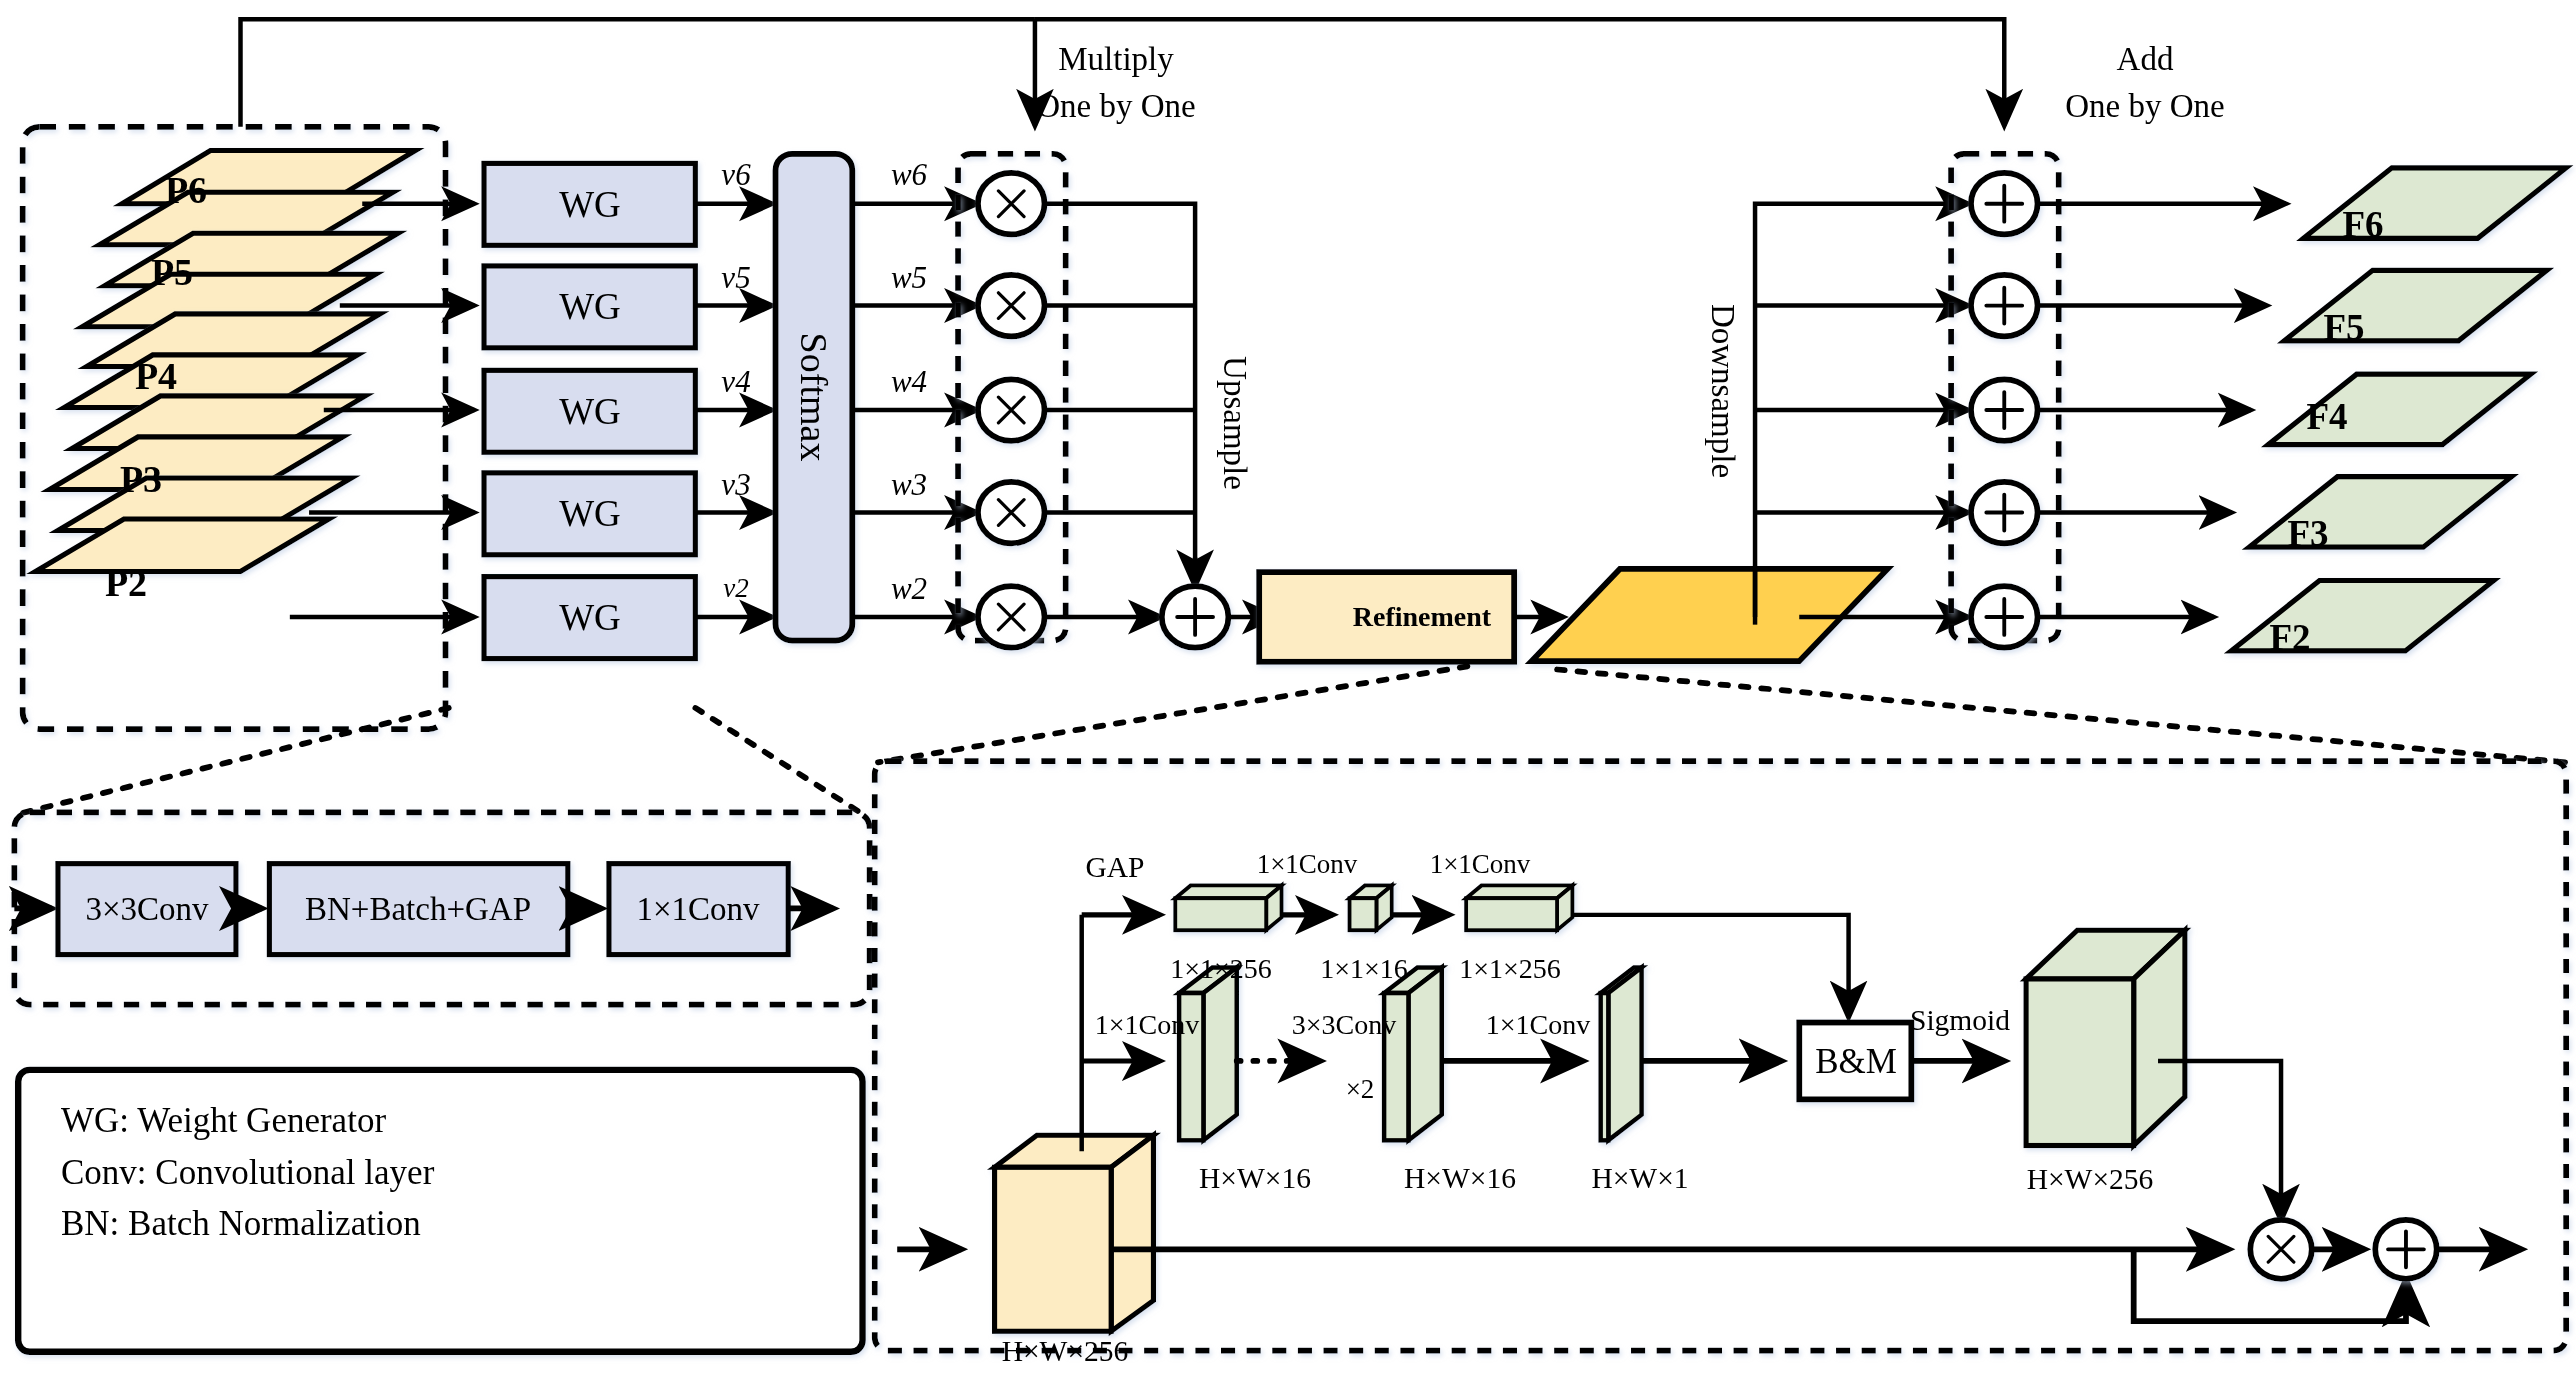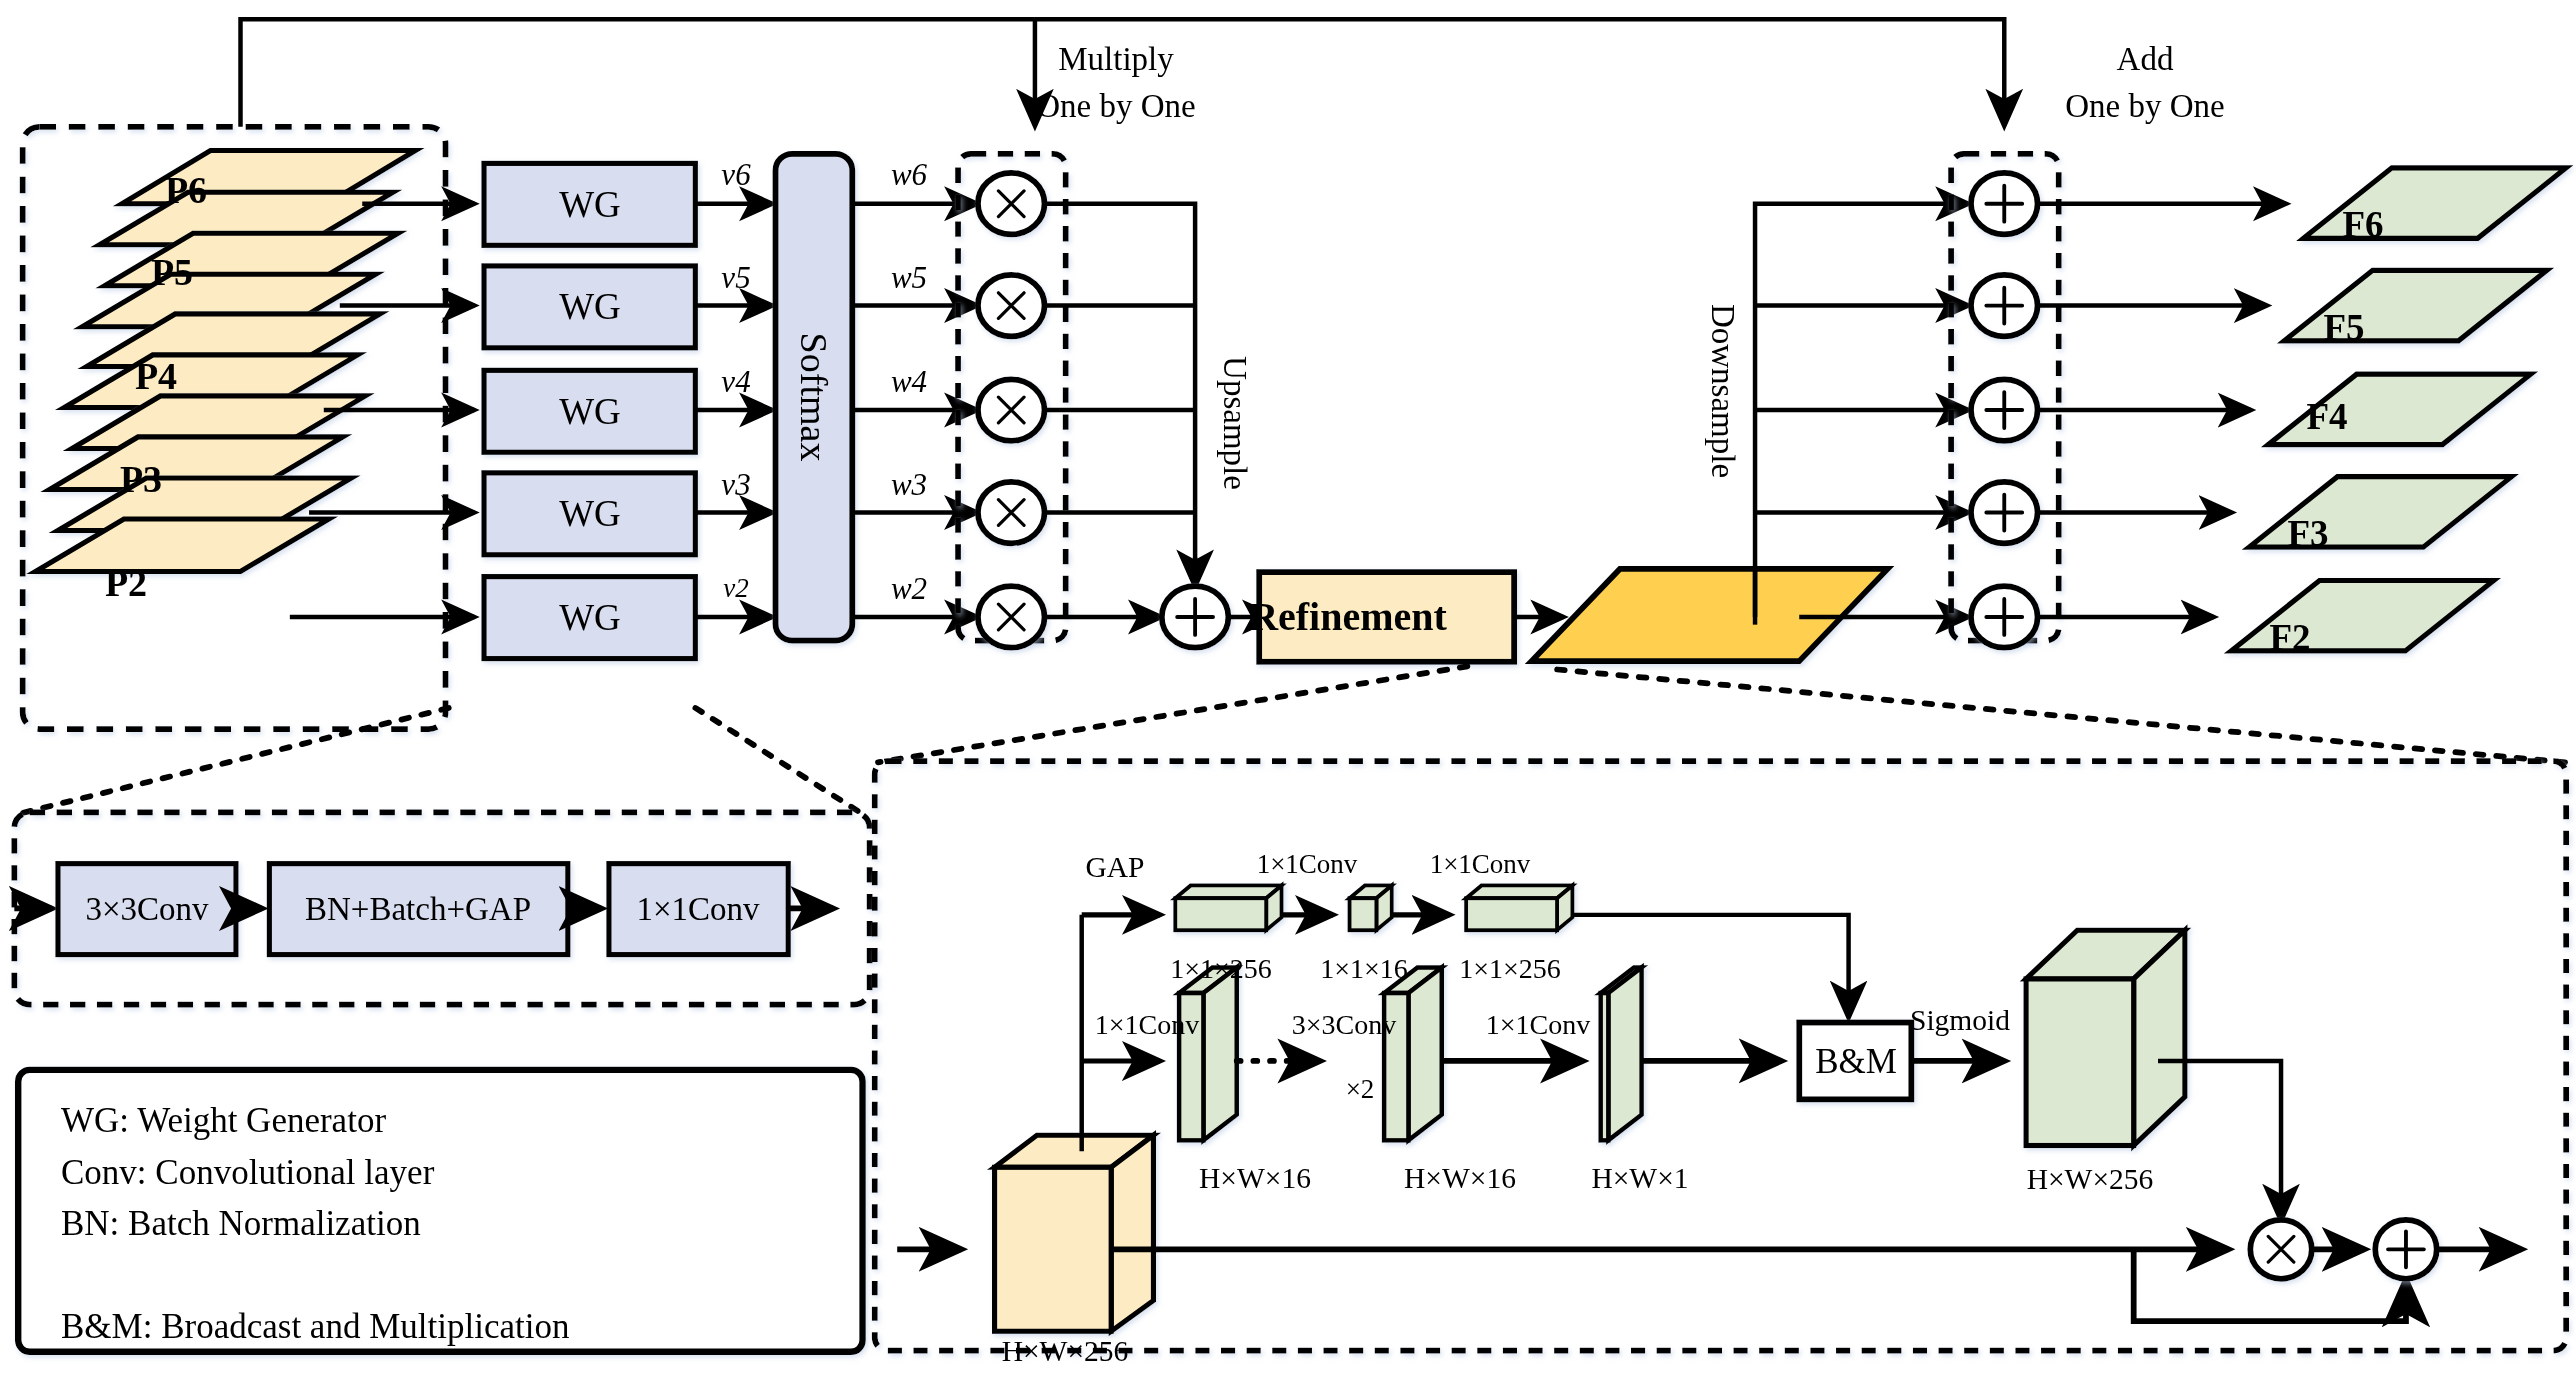--- a/index.html
+++ b/index.html
@@ -324,36 +324,35 @@
 
   <div class="txt ctr" style="left:1116px; top:59px; font-size:33px;" data-name="multiply-annotation-line1">Multiply</div>
   <div class="txt ctr" style="left:1116px; top:106px; font-size:33px;" data-name="multiply-annotation-line2">One by One</div>
 
   <div class="txt ctr" style="left:2145px; top:59px; font-size:33px;" data-name="add-annotation-line1">Add</div>
   <div class="txt ctr" style="left:2145px; top:106px; font-size:33px;" data-name="add-annotation-line2">One by One</div>
 
   <div class="txt vert" style="left:1234px; top:423px; font-size:33px;" data-name="upsample-label">Upsample</div>
   <div class="txt vert" style="left:1722px; top:391px; font-size:33px;" data-name="downsample-label">Downsample</div>
 
-  <div class="txt ctr" style="left:1348px; top:617px; font-size:40px; font-weight:bold;" data-name="refinement-block">Refinement</div>
+  <div class="txt ctr" style="left:1422px; top:617px; font-size:28px; font-weight:bold;" data-name="refinement-block">Refinement</div>
 
   <div class="txt ctr" style="left:2363px; top:224px; font-size:37px; font-weight:bold;" data-name="output-feature-label-f6">F6</div>
   <div class="txt ctr" style="left:2344px; top:327px; font-size:37px; font-weight:bold;" data-name="output-feature-label-f5">F5</div>
   <div class="txt ctr" style="left:2327px; top:416px; font-size:37px; font-weight:bold;" data-name="output-feature-label-f4">F4</div>
   <div class="txt ctr" style="left:2308px; top:533px; font-size:37px; font-weight:bold;" data-name="output-feature-label-f3">F3</div>
   <div class="txt ctr" style="left:2290px; top:637px; font-size:37px; font-weight:bold;" data-name="output-feature-label-f2">F2</div>
 
   <div class="txt ctr" style="left:147px; top:909px; font-size:33px;" data-name="wg-detail-block-conv3x3">3×3Conv</div>
   <div class="txt ctr" style="left:418px; top:909px; font-size:33px;" data-name="wg-detail-block-bn-relu-gap">BN+Batch+GAP</div>
   <div class="txt ctr" style="left:698px; top:909px; font-size:33px;" data-name="wg-detail-block-conv1x1">1×1Conv</div>
 
   <div class="txt" style="left:61px; top:1103px; font-size:35px;" data-name="legend-line-wg">WG: Weight Generator</div>
   <div class="txt" style="left:61px; top:1155px; font-size:35px;" data-name="legend-line-conv">Conv: Convolutional layer</div>
   <div class="txt" style="left:61px; top:1206px; font-size:35px;" data-name="legend-line-bn">BN: Batch Normalization</div>
-  <div class="txt" style="left:61px; top:1309px; font-size:35px;" data-name="legend-line-bm">B&amp;M: Broadcast and Multiplication</div>
 
   <div class="txt ctr" style="left:1115px; top:868px; font-size:29.5px;" data-name="gap-op-label">GAP</div>
   <div class="txt ctr" style="left:1307px; top:864px; font-size:27px;" data-name="gap-conv1x1-label-1">1×1Conv</div>
   <div class="txt ctr" style="left:1480px; top:864px; font-size:27px;" data-name="gap-conv1x1-label-2">1×1Conv</div>
 
   <div class="txt ctr" style="left:1221px; top:969px; font-size:28px;" data-name="gap-shape-label-1">1×1×256</div>
   <div class="txt ctr" style="left:1364px; top:969px; font-size:28px;" data-name="gap-shape-label-2">1×1×16</div>
   <div class="txt ctr" style="left:1510px; top:969px; font-size:28px;" data-name="gap-shape-label-3">1×1×256</div>
 
   <div class="txt ctr" style="left:1147px; top:1025px; font-size:28px;" data-name="conv-branch-op-label-1">1×1Conv</div>

